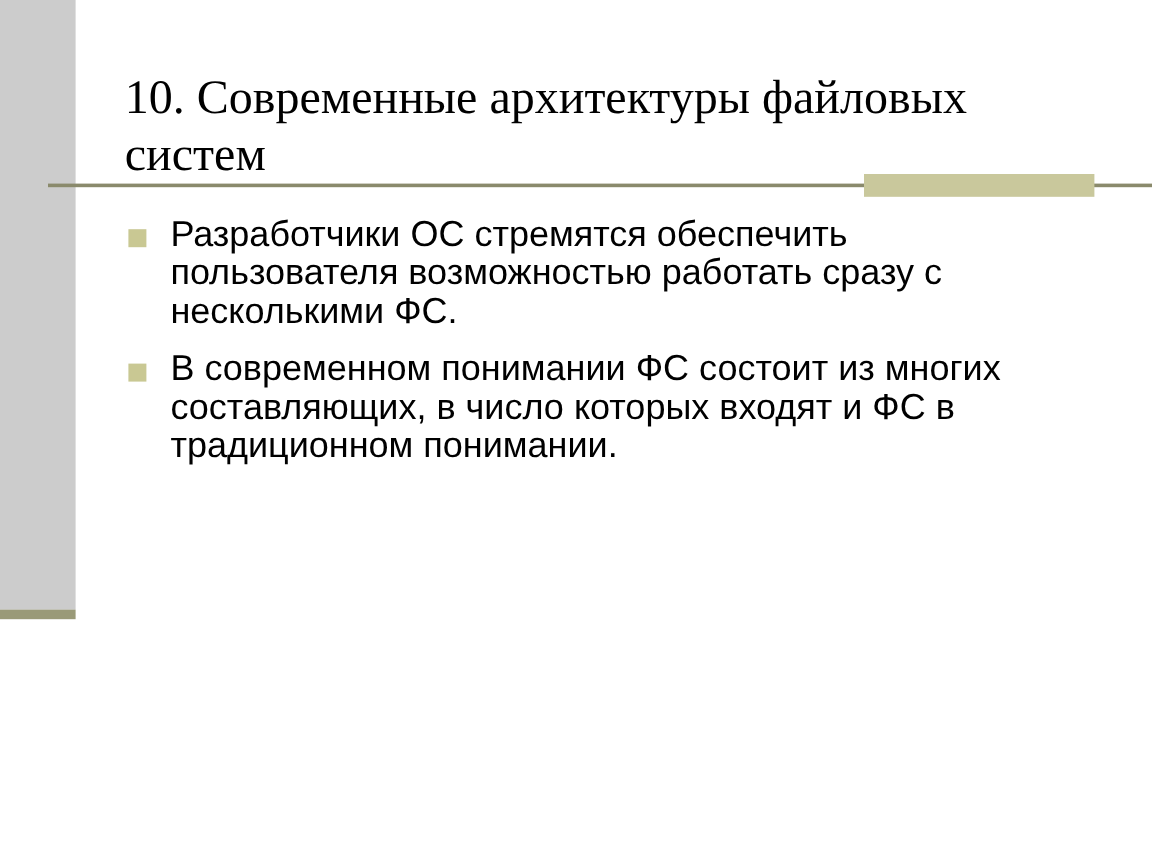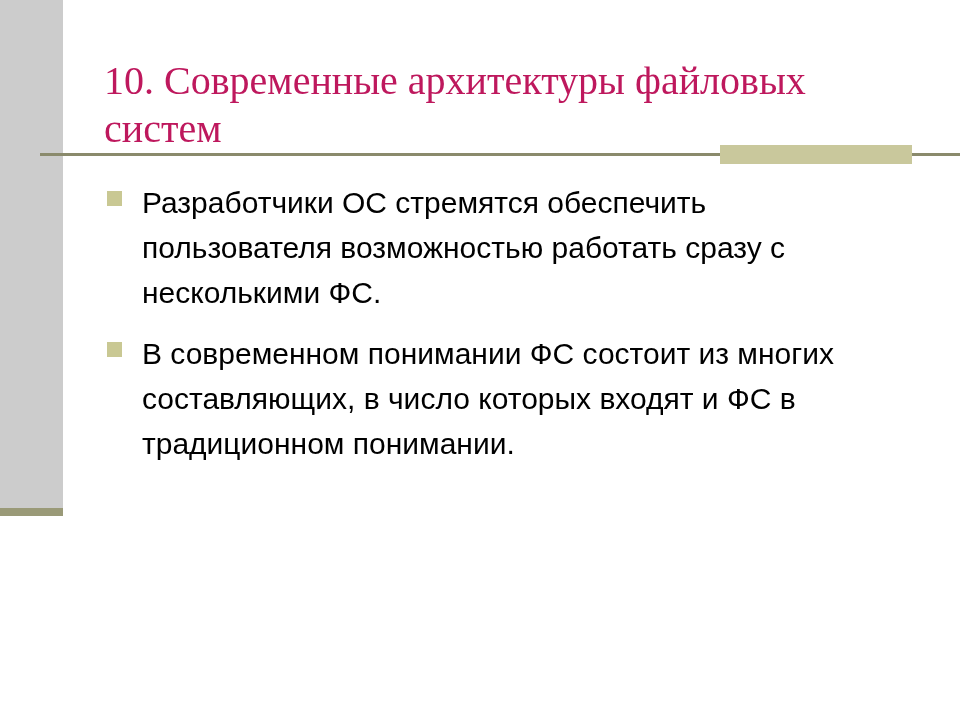--- a/index.html
+++ b/index.html
@@ -38,21 +38,21 @@
     height: 8px;
     background: #9A9A78;
   }
 
   
   .title {
     position: absolute;
     left: 104px;
     top: 30px;
     width: 790px;
-    color: #be185d;
+    color: #000000;
     font-family: "Liberation Serif", serif;
     font-size: 40px;
     font-weight: normal;
     line-height: 48px;
     letter-spacing: 0px;
   }
 
   
   .divider-rule {
     position: absolute;
@@ -88,21 +88,21 @@
     left: 3px;
     top: 11px;
     width: 15px;
     height: 15px;
     background: #C9C893;
   }
   .bullet-text {
     color: #000000;
     font-family: "Liberation Sans", sans-serif;
     font-size: 30px;
-    line-height: 45px;
+    line-height: 32px;
     font-weight: normal;
     white-space: pre-line;
   }
   .bullet-text.is-bold {
     font-weight: normal;
   }
 </style>
 </head>
 <body>
 

